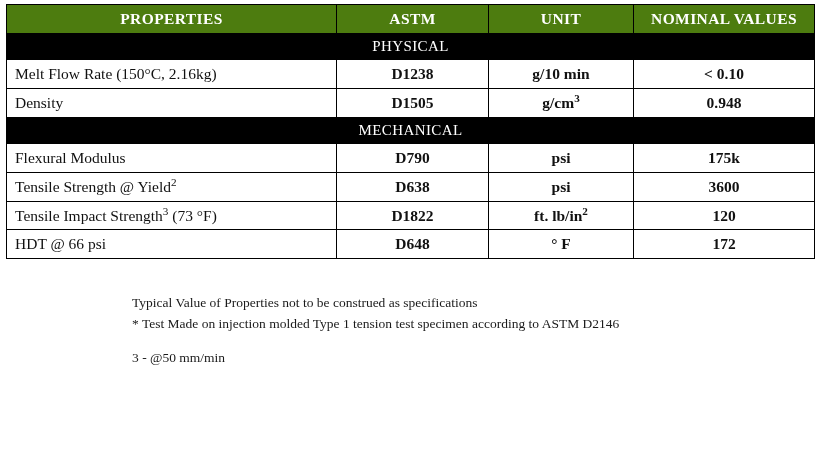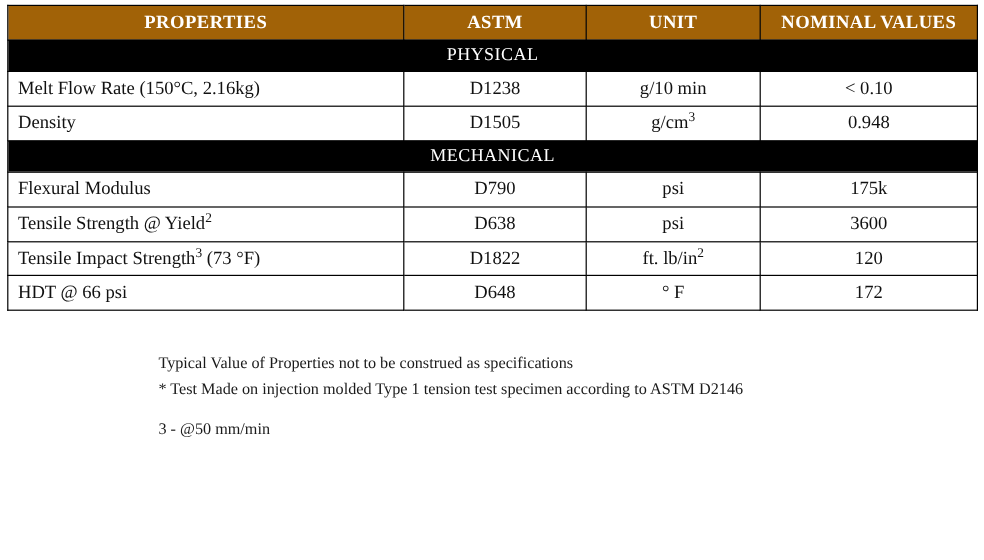--- a/index.html
+++ b/index.html
@@ -33,21 +33,21 @@
   table.spec col.c3 { width: 181px; }
 
   table.spec th, table.spec td {
     border: 1px solid #000000;
     font-size: 15.5px;
     line-height: 1.15;
     padding: 5px 8px;
     vertical-align: middle;
   }
   thead th {
-    background: #a16207;
+    background: #4d7c0f;
     color: #ffffff;
     font-weight: bold;
     text-align: center;
     letter-spacing: 0.4px;
     font-size: 15px;
     padding: 6px 4px;
     text-transform: uppercase;
     font-family: Liberation Serif, serif;
   }
   tr.section td {
@@ -58,20 +58,21 @@
     letter-spacing: 0.4px;
     font-size: 15px;
     padding: 4px 4px;
   }
   td.prop {
     text-align: left;
     padding-left: 7px;
   }
   td.mid {
     text-align: center;
+    font-weight: bold;
   }
   sup {
     font-size: 0.72em;
     vertical-align: super;
     line-height: 0;
   }
   .notes {
     margin: 34px 0 0 126px;
     font-size: 13.5px;
     line-height: 1.55;

